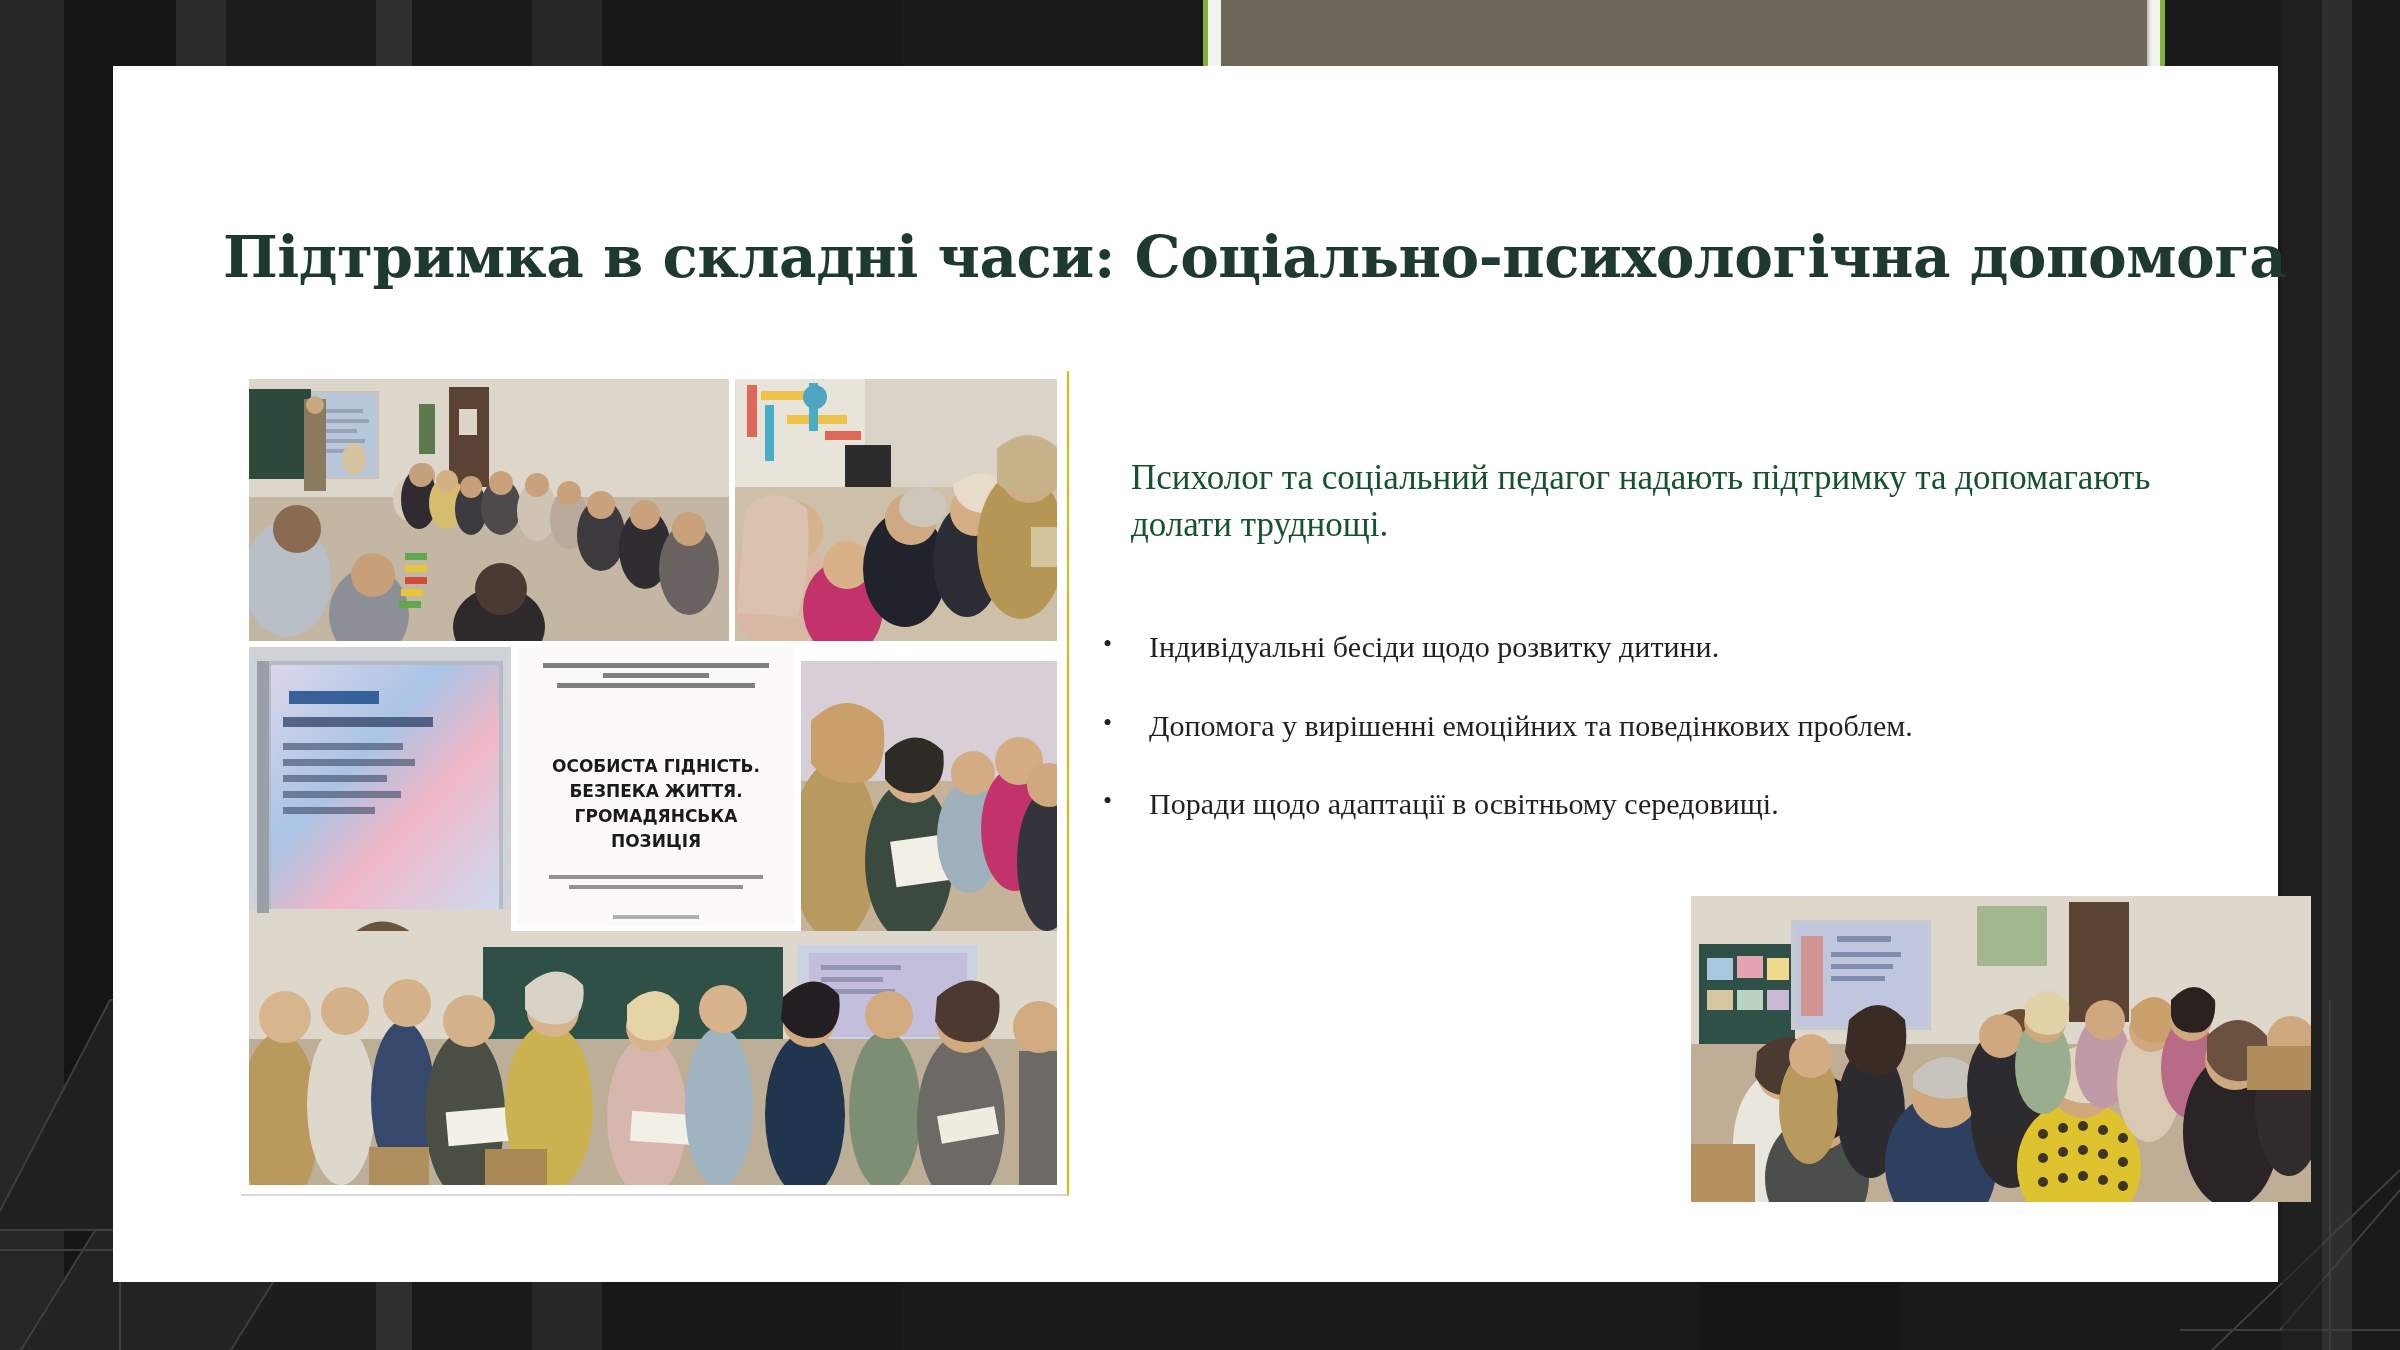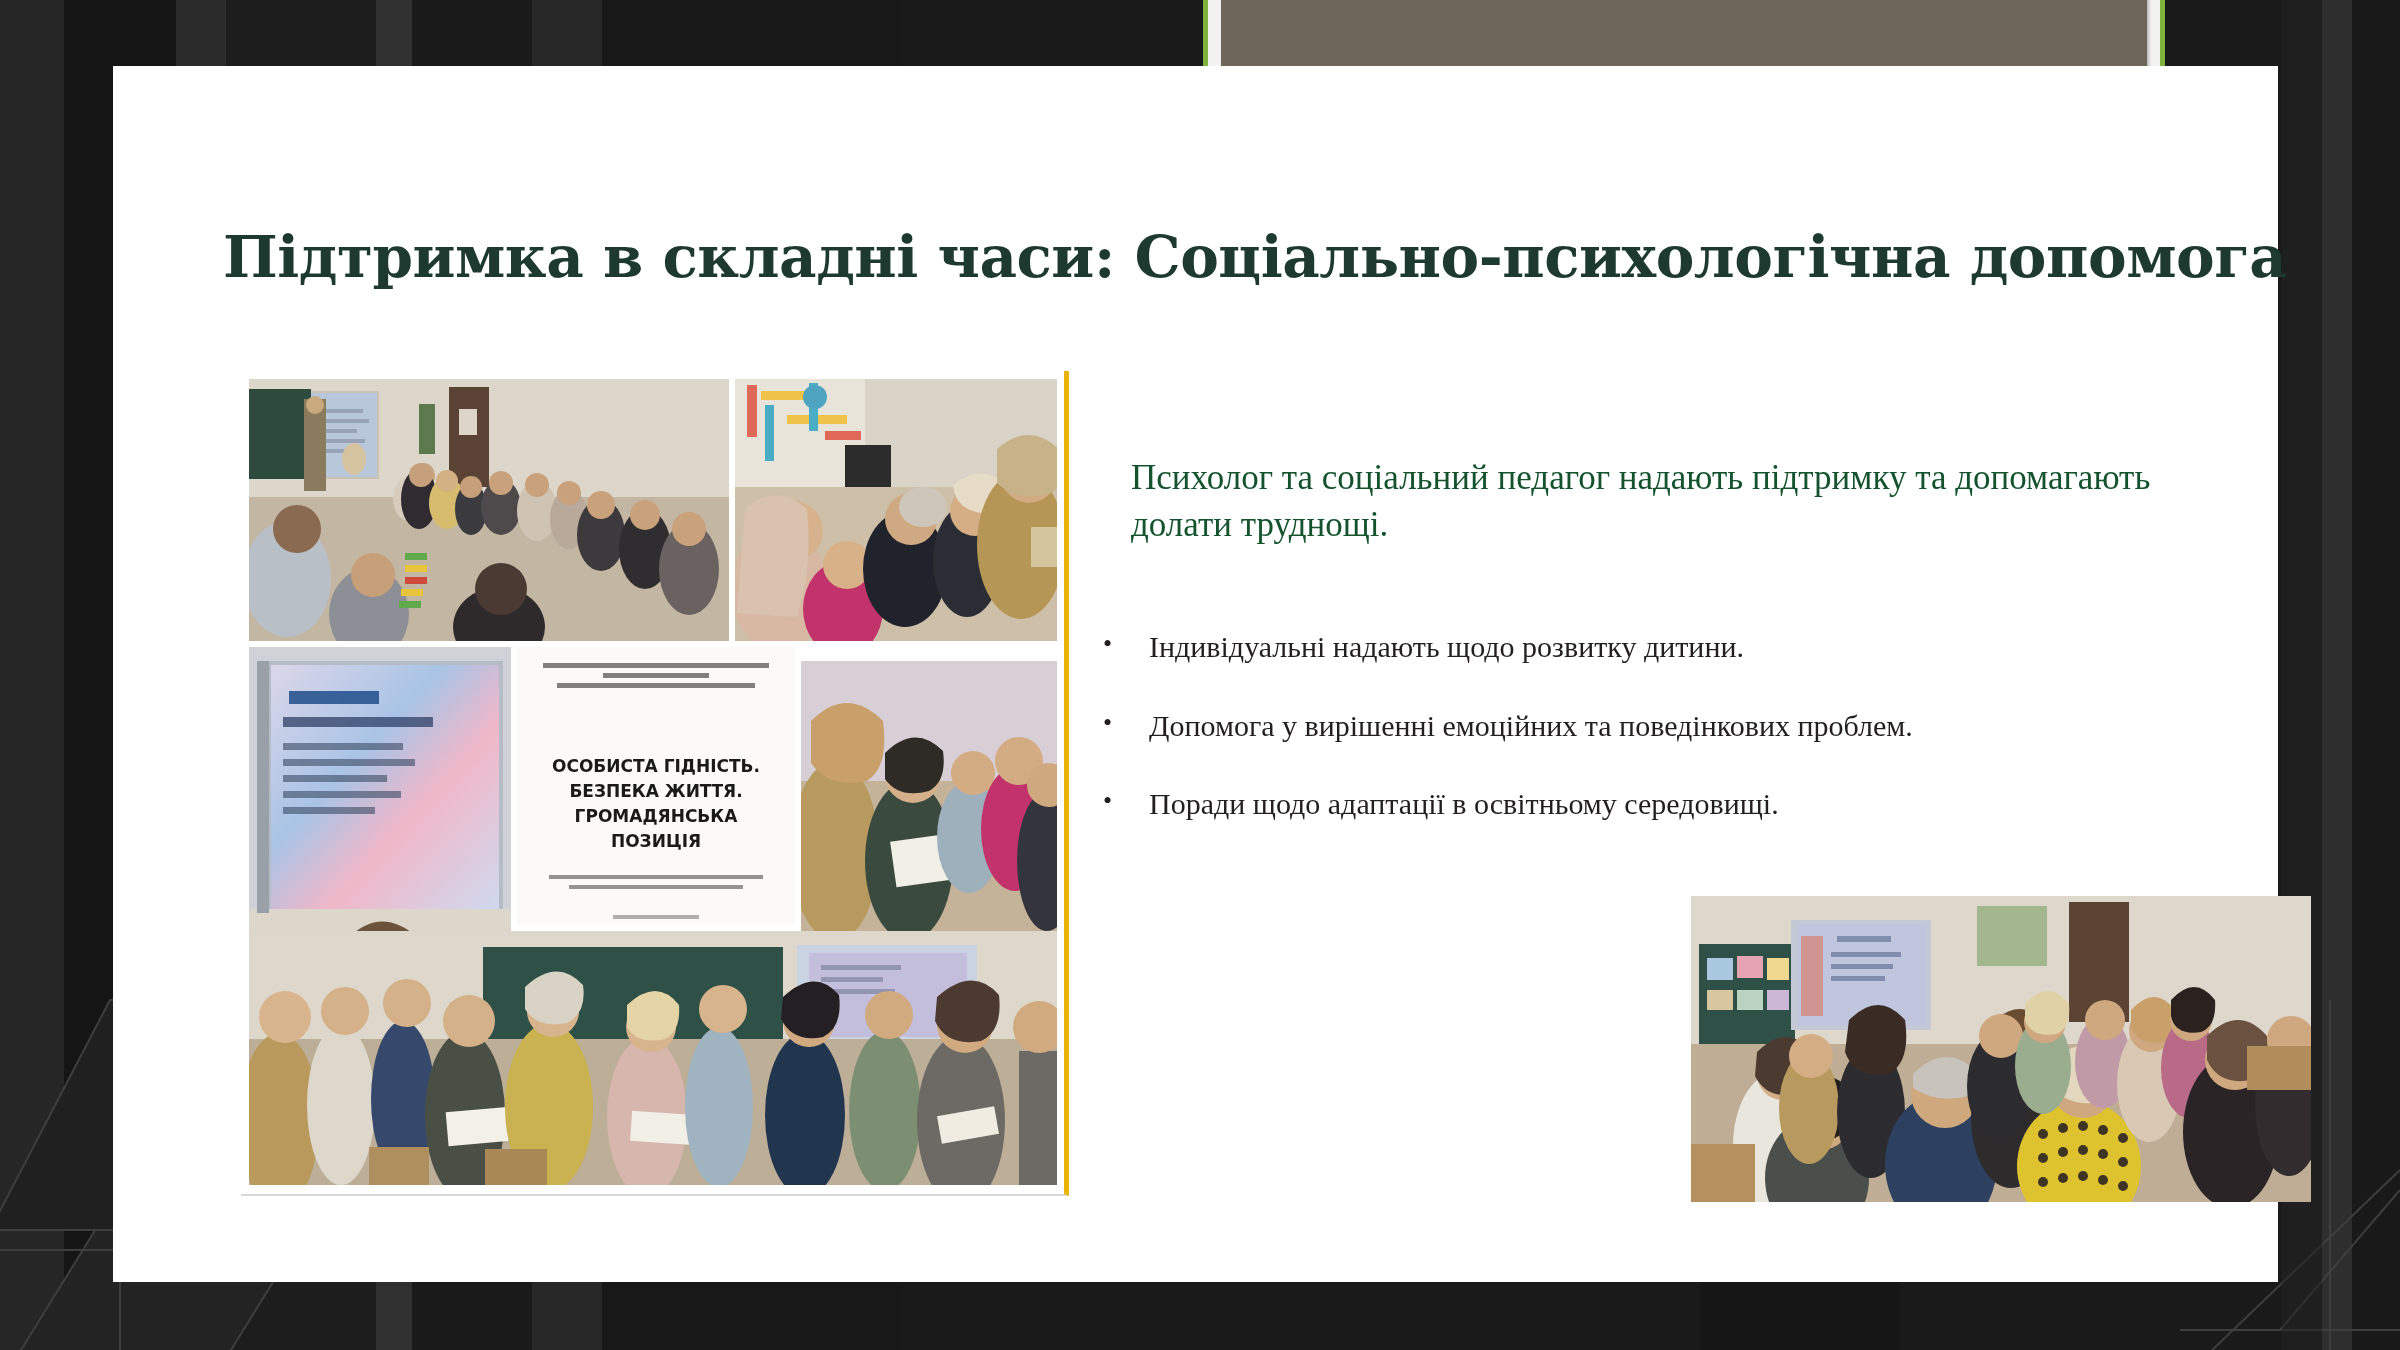--- a/index.html
+++ b/index.html
@@ -42,21 +42,21 @@
     letter-spacing:-0.5px;
     color:#1e3a30;
     white-space:nowrap;
     line-height:1.1;
   }
 
   
   .collage{
     position:absolute;left:128px;top:305px;width:828px;height:825px;
     background:#ffffff;
-    border-right:5px solid #eab308;
+    border-right:2px solid #eab308;
     border-bottom:2px solid #d8d8d8;
     box-sizing:border-box;
     overflow:hidden;
   }
   .ph{position:absolute;overflow:hidden;background:#cfcabd;}
   .ph svg{display:block;width:100%;height:100%;}
 
   
   .col-head{
     position:absolute;left:1205px;top:312px;width:700px;
@@ -360,21 +360,21 @@
     </div>
 
   </div>
 
 
   <div class="lead">Психолог та соціальний педагог надають підтримку та допомагають долати труднощі.</div>
 
   <div class="bullets">
 
     <div class="bullet">
-      <span class="dot">•</span><span class="txt">Індивідуальні надають щодо розвитку дитини.</span>
+      <span class="dot">•</span><span class="txt">Індивідуальні бесіди щодо розвитку дитини.</span>
     </div>
 
     <div class="bullet">
       <span class="dot">•</span><span class="txt">Допомога у вирішенні емоційних та поведінкових проблем.</span>
     </div>
 
     <div class="bullet" style="margin-bottom:0;">
       <span class="dot">•</span><span class="txt">Поради щодо адаптації в освітньому середовищі.</span>
     </div>
 

